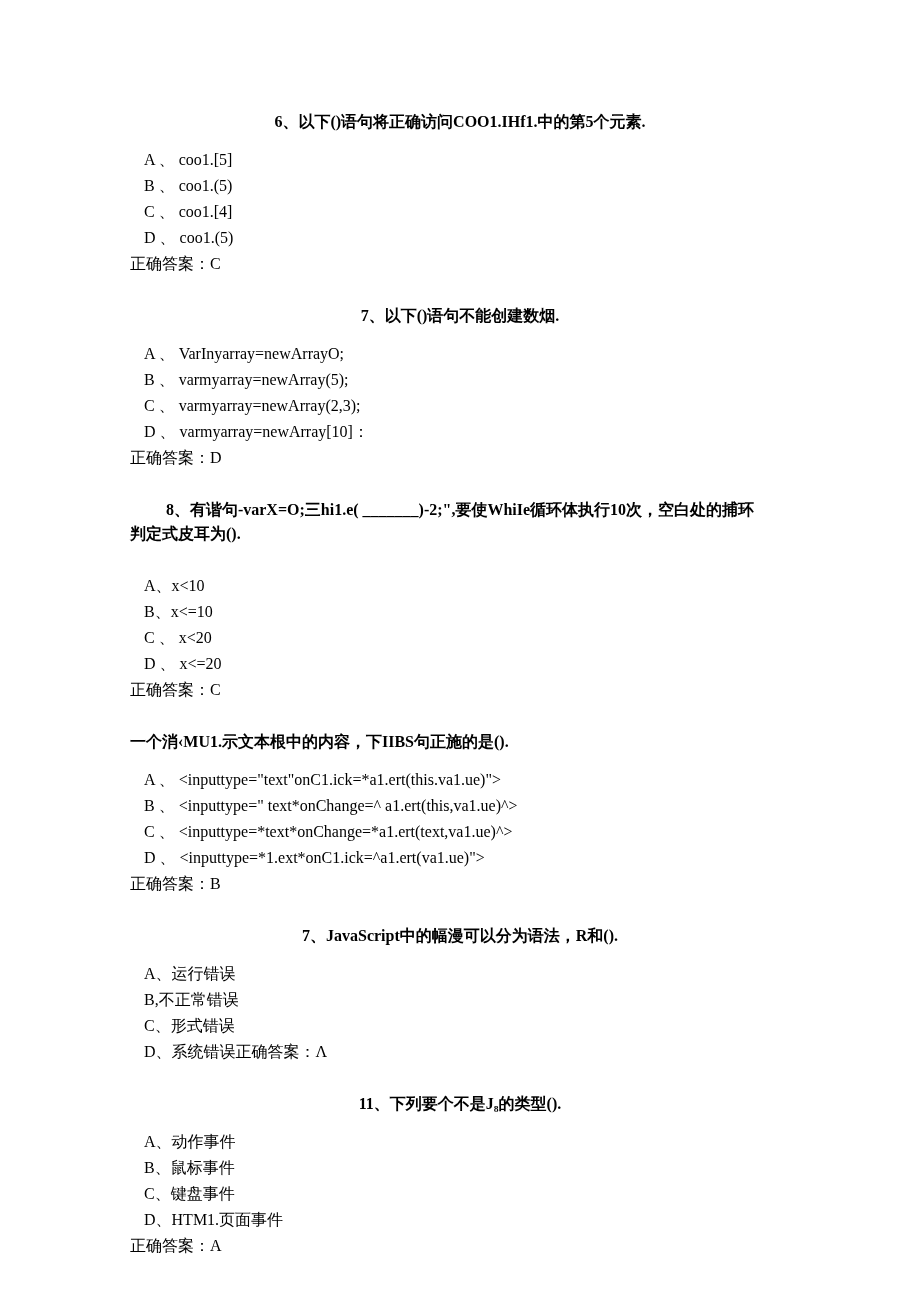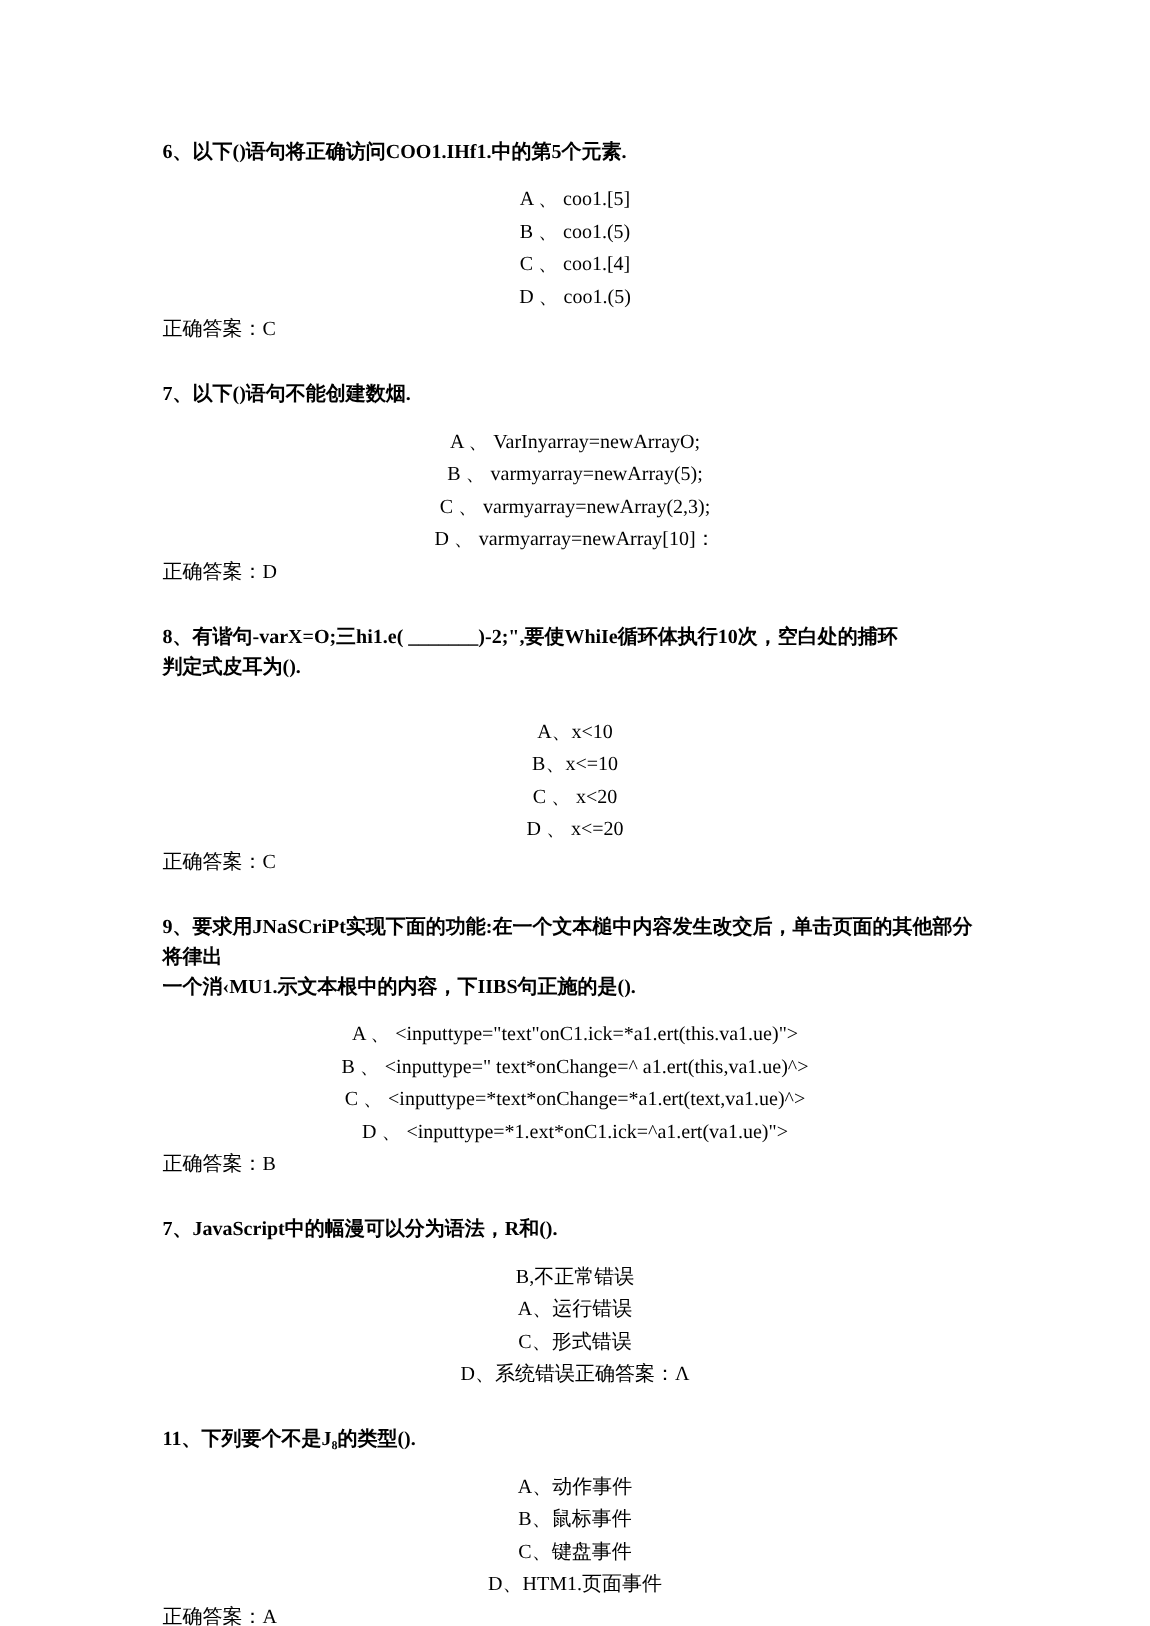--- a/index.html
+++ b/index.html
@@ -15,27 +15,27 @@
     min-height: 1301px;
     padding: 110px 130px 80px 130px;
     box-sizing: border-box;
   }
   .question {
     margin-bottom: 28px;
   }
   .stem {
     font-weight: bold;
     margin-bottom: 14px;
+    text-align: center;
   }
   .stem-line2 {
     font-weight: bold;
   }
   .opt {
     margin: 2px 14px;
-    text-align: center;
   }
   .ans {
     margin-top: 2px;
   }
 </style>
 </head>
 <body>
 
 <div class="page">
 
@@ -61,33 +61,32 @@
     <div class="stem" style="margin-bottom:0">8、有谐句-varX=O;三hi1.e( _______)-2;",要使WhiIe循环体执行10次，空白处的捕环</div>
     <div class="stem-line2" style="margin-bottom:28px">判定式皮耳为().</div>
     <div class="opt">A、x&lt;10</div>
     <div class="opt">B、x&lt;=10</div>
     <div class="opt">C 、 x&lt;20</div>
     <div class="opt">D 、 x&lt;=20</div>
     <div class="ans">正确答案：C</div>
   </div>
 
   <div class="question">
-    <div class="stem" style="margin-bottom:0">9、要求用JNaSCriPt实现下面的功能:在一个文本槌中内容发生改交后，单击页面的其他部分将律出</div>
     <div class="stem-line2" style="margin-bottom:14px">一个消‹MU1.示文本根中的内容，下IIBS句正施的是().</div>
     <div class="opt">A 、 &lt;inputtype="text"onC1.ick=*a1.ert(this.va1.ue)"&gt;</div>
     <div class="opt">B 、 &lt;inputtype=" text*onChange=^ a1.ert(this,va1.ue)^&gt;</div>
     <div class="opt">C 、 &lt;inputtype=*text*onChange=*a1.ert(text,va1.ue)^&gt;</div>
     <div class="opt">D 、 &lt;inputtype=*1.ext*onC1.ick=^a1.ert(va1.ue)"&gt;</div>
     <div class="ans">正确答案：B</div>
   </div>
 
   <div class="question">
     <div class="stem">7、JavaScript中的幅漫可以分为语法，R和().</div>
+    <div class="opt">A、运行错误</div>
     <div class="opt">B,不正常错误</div>
-    <div class="opt">A、运行错误</div>
     <div class="opt">C、形式错误</div>
     <div class="opt">D、系统错误正确答案：Λ</div>
   </div>
 
   <div class="question">
     <div class="stem">11、下列要个不是J₈的类型().</div>
     <div class="opt">A、动作事件</div>
     <div class="opt">B、鼠标事件</div>
     <div class="opt">C、键盘事件</div>
     <div class="opt">D、HTM1.页面事件</div>

